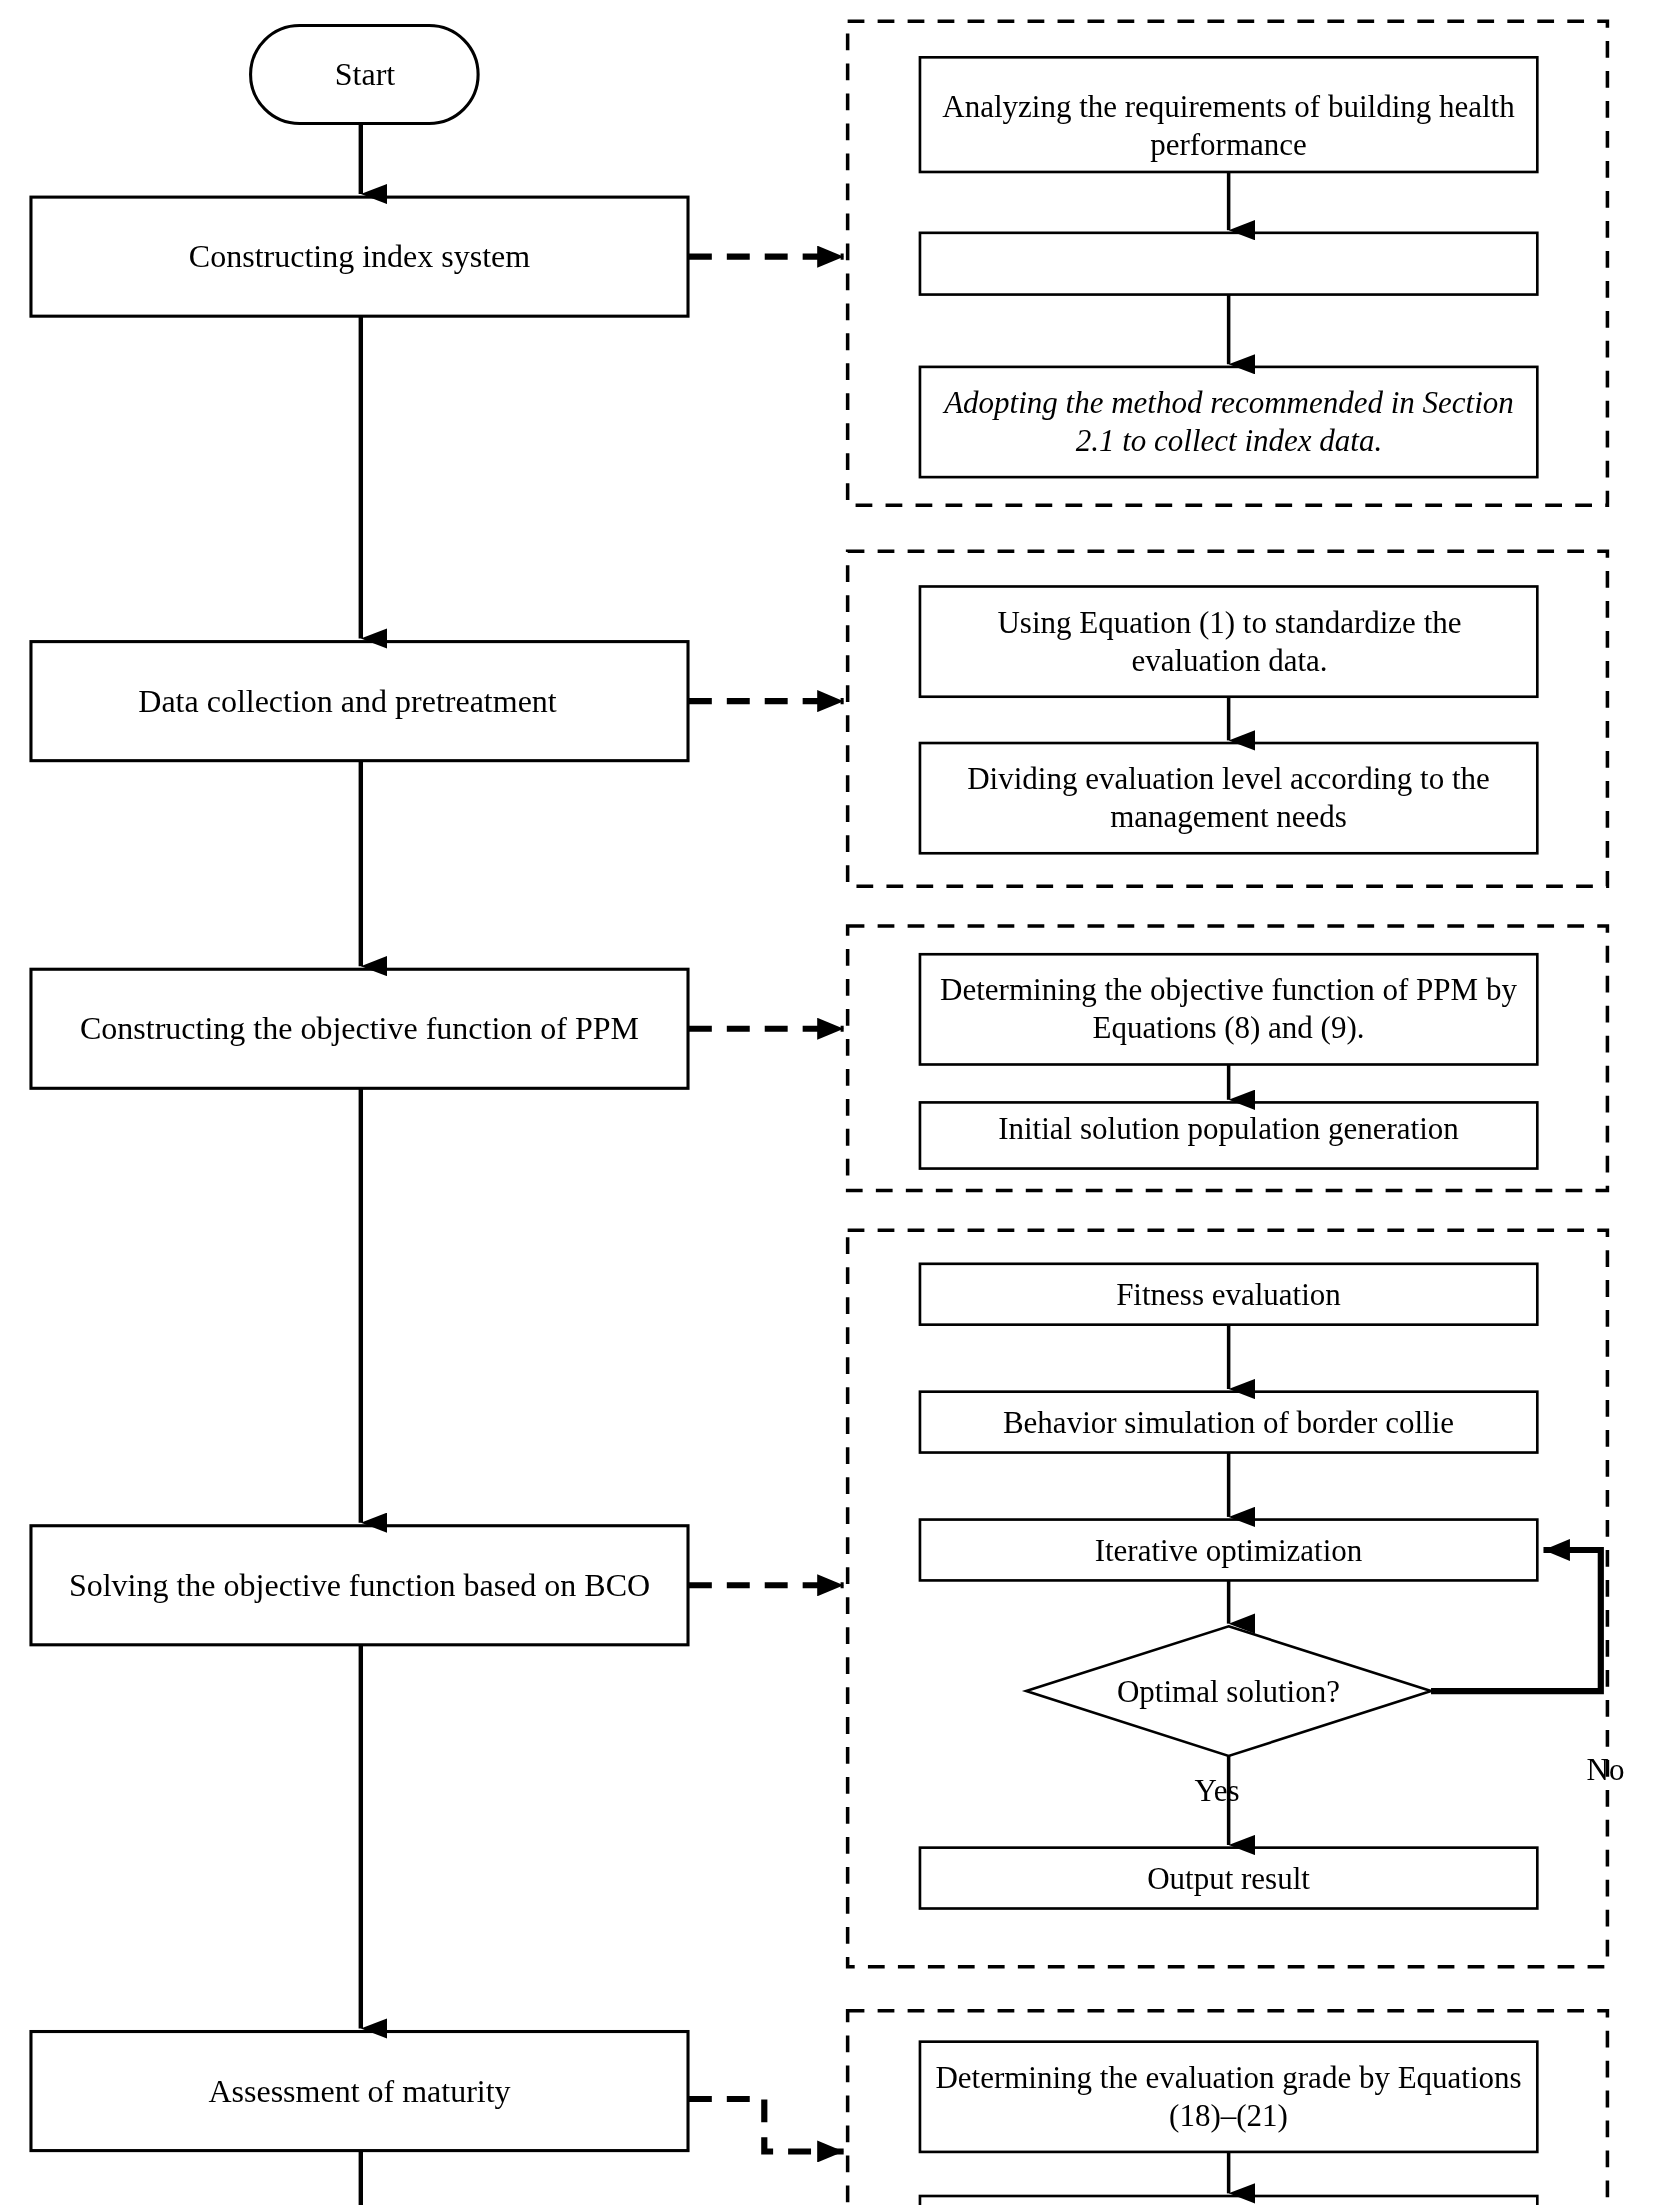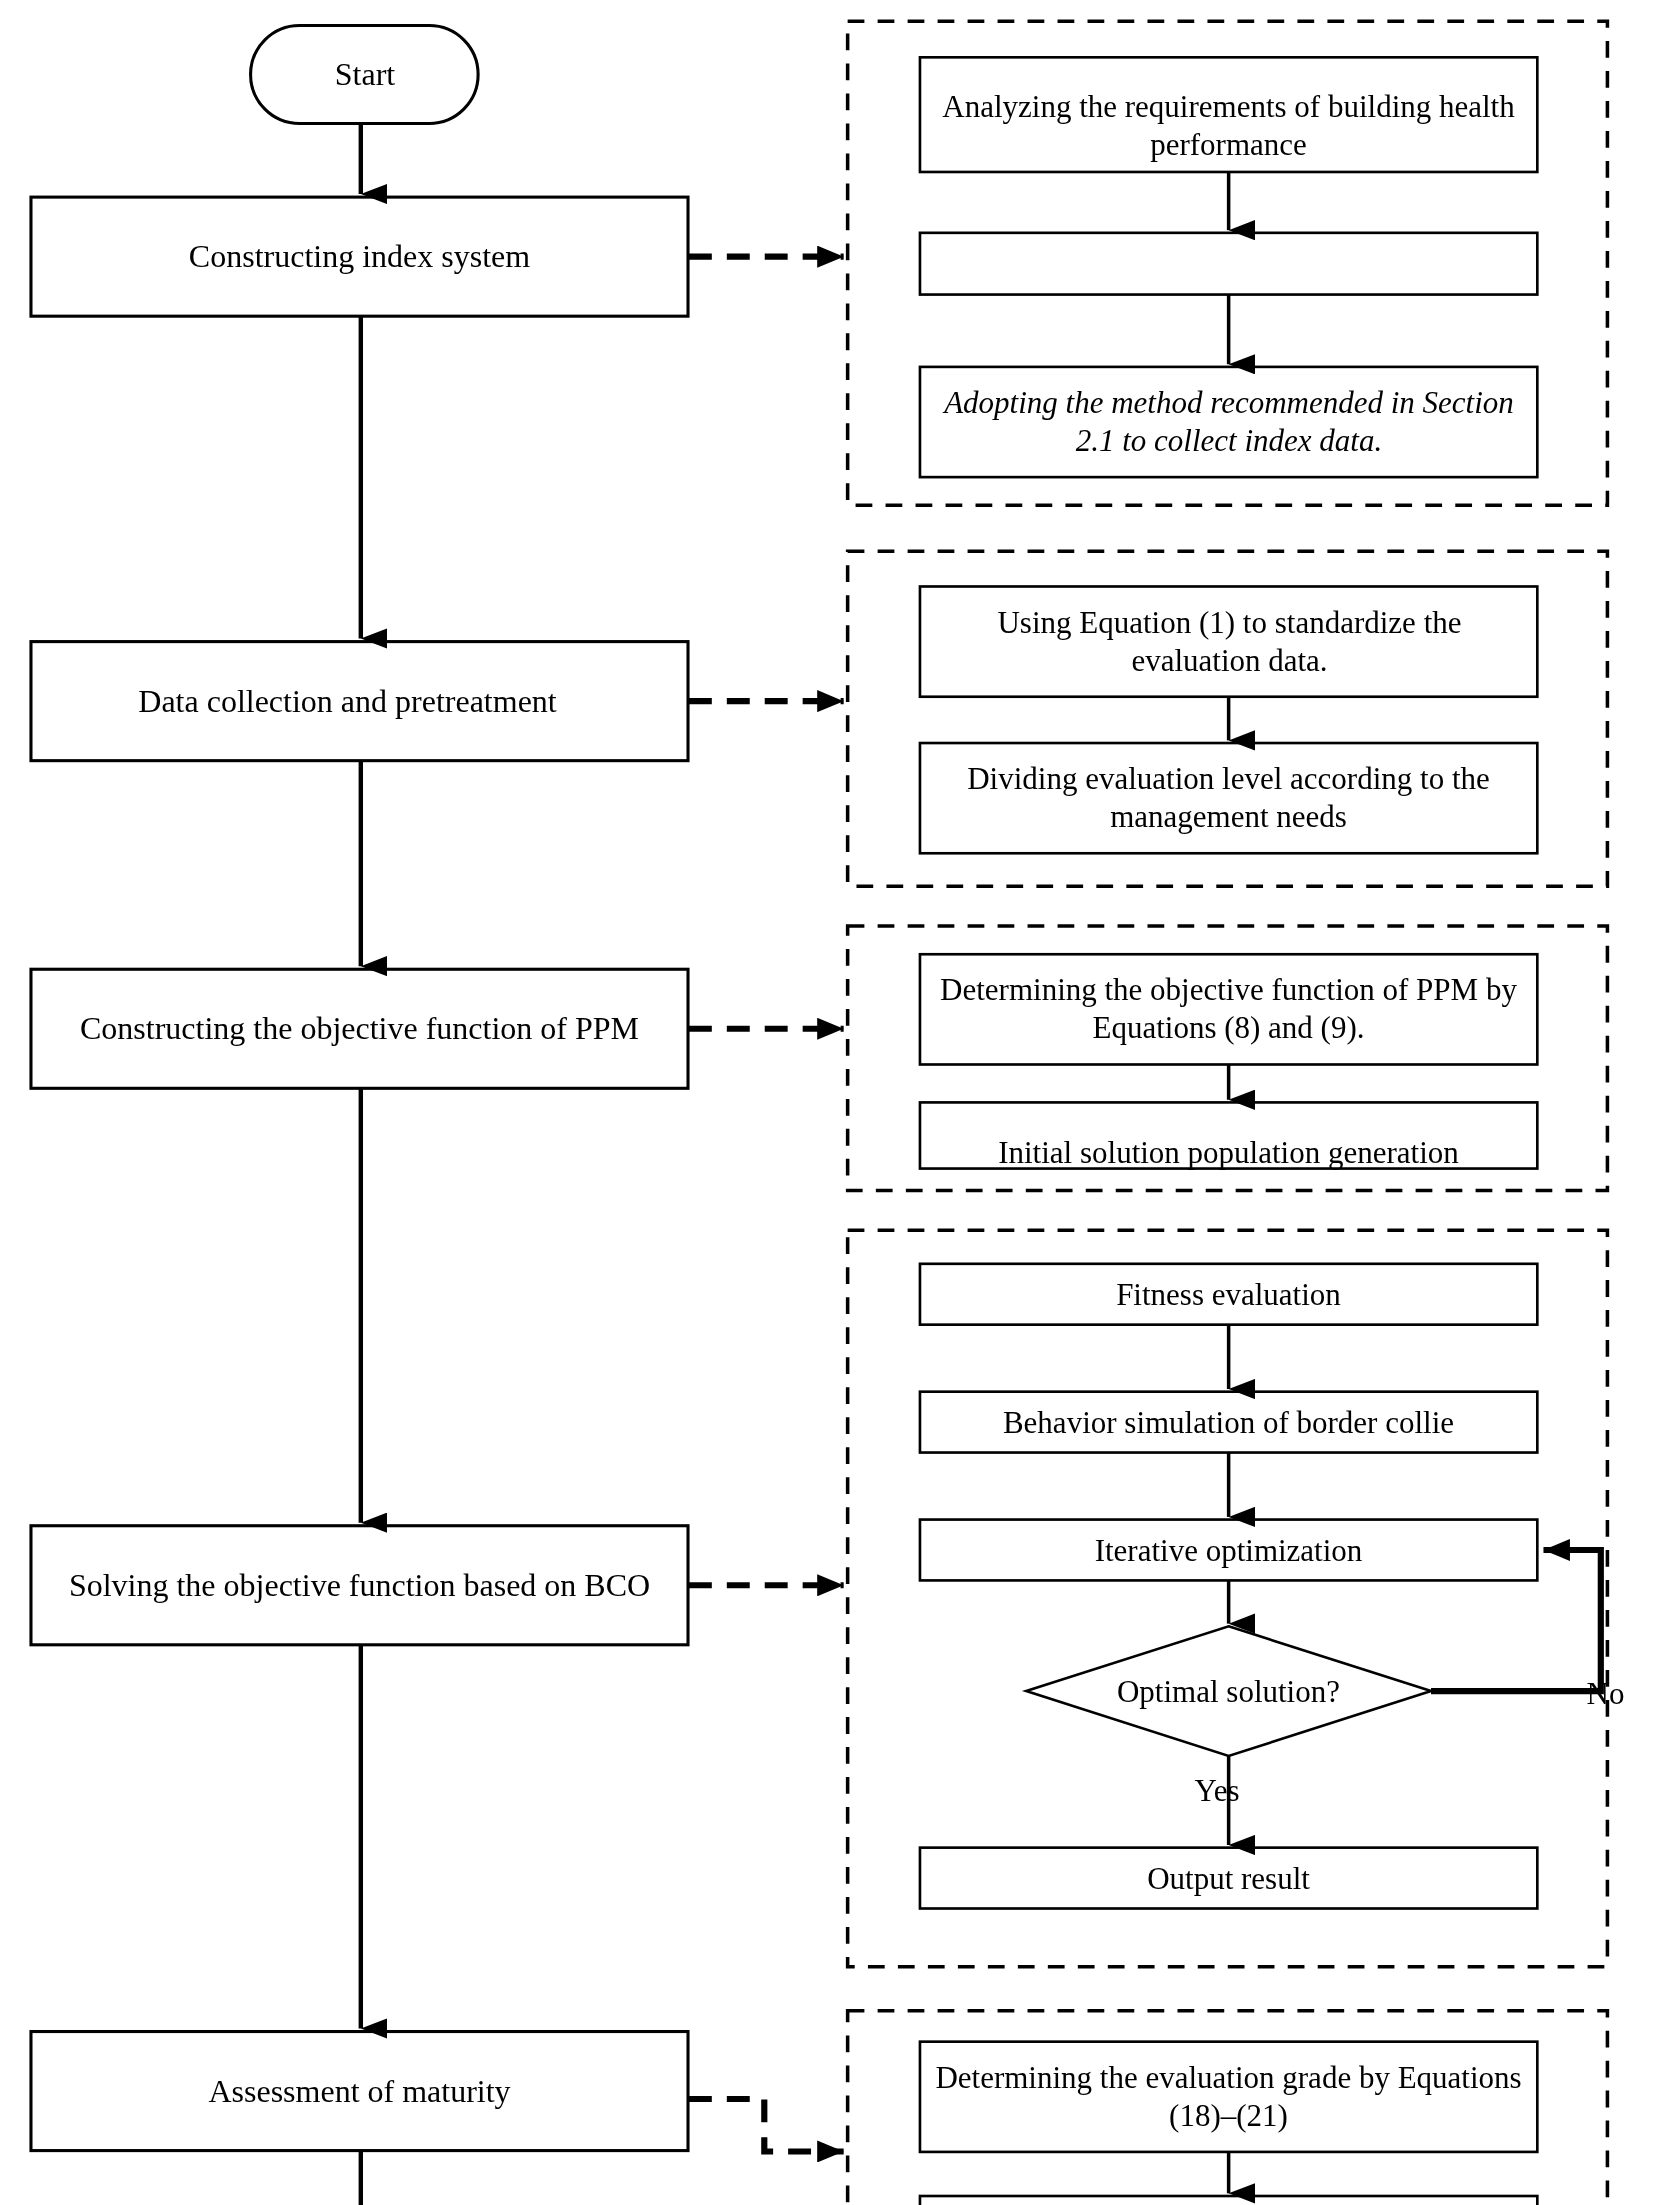--- a/index.html
+++ b/index.html
@@ -138,33 +138,33 @@
 
 
   <div class="node-text" style="left:929px; top:367px; width:600px; height:110px; font-size:31px;font-style:italic;">Adopting the method recommended in Section 2.1 to collect index data.</div>
 
   <div class="node-text" style="left:947px; top:587px; width:565px; height:110px; font-size:31px;">Using Equation (1) to standardize the evaluation data.</div>
 
   <div class="node-text" style="left:933px; top:743px; width:591px; height:110px; font-size:31px;">Dividing evaluation level according to the management needs</div>
 
   <div class="node-text" style="left:933px; top:954px; width:591px; height:110px; font-size:31px;">Determining the objective function of PPM by Equations (8) and (9).</div>
 
-  <div class="node-text" style="left:933px; top:1103px; width:591px; height:52px; font-size:31px;margin-top:24px;">Initial solution population generation</div>
+  <div class="node-text" style="left:933px; top:1103px; width:591px; height:52px; font-size:31px;">Initial solution population generation</div>
 
   <div class="node-text" style="left:933px; top:1264px; width:591px; height:61px; font-size:31px;">Fitness evaluation</div>
 
   <div class="node-text" style="left:933px; top:1392px; width:591px; height:61px; font-size:31px;">Behavior simulation of border collie</div>
 
   <div class="node-text" style="left:933px; top:1520px; width:591px; height:61px; font-size:31px;">Iterative optimization</div>
 
   <div class="node-text" style="left:1052px; top:1661px; width:353px; height:62px; font-size:31px;">Optimal solution?</div>
 
   <div class="node-text" style="left:933px; top:1848px; width:591px; height:61px; font-size:31px;">Output result</div>
 
-  <div class="edge-label" style="left:1570px; top:1676px; width:71px; font-size:31px;text-align:center;">No</div>
+  <div class="edge-label" style="left:1570px; top:1752px; width:71px; font-size:31px;text-align:center;">No</div>
 
   <div class="edge-label" style="left:1173px; top:1773px; width:88px; font-size:31px;">Yes</div>
 
   <div class="node-text" style="left:933px; top:2042px; width:591px; height:110px; font-size:31px;">Determining the evaluation grade by Equations (18)–(21)</div>
 
   <div class="node-text" style="left:947px; top:2196px; width:565px; height:110px; font-size:31px;">Putting forward suggestions for improvement</div>
 
 </div>
 
 

